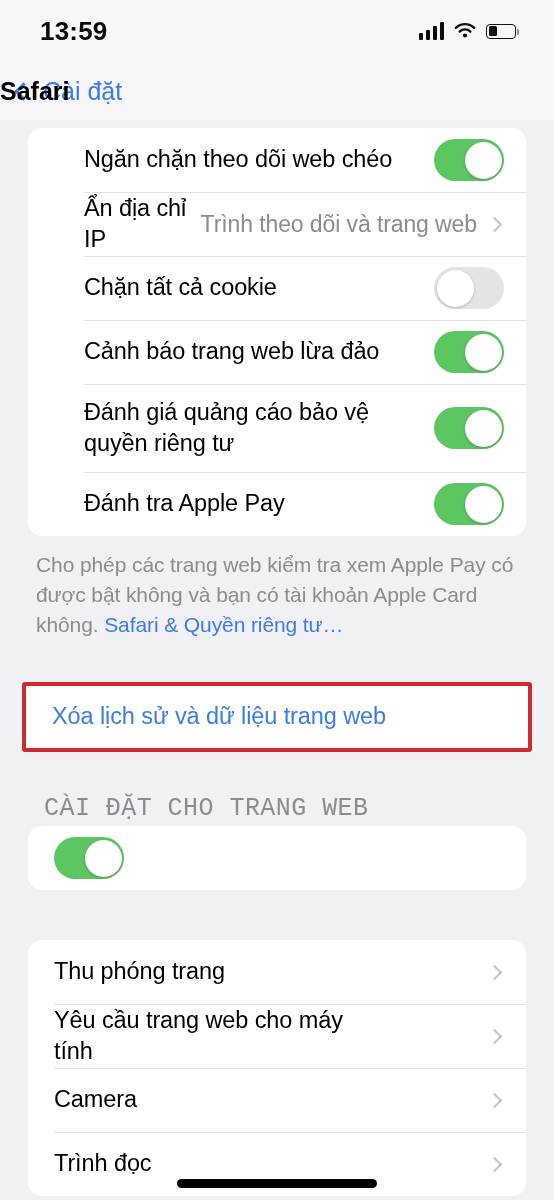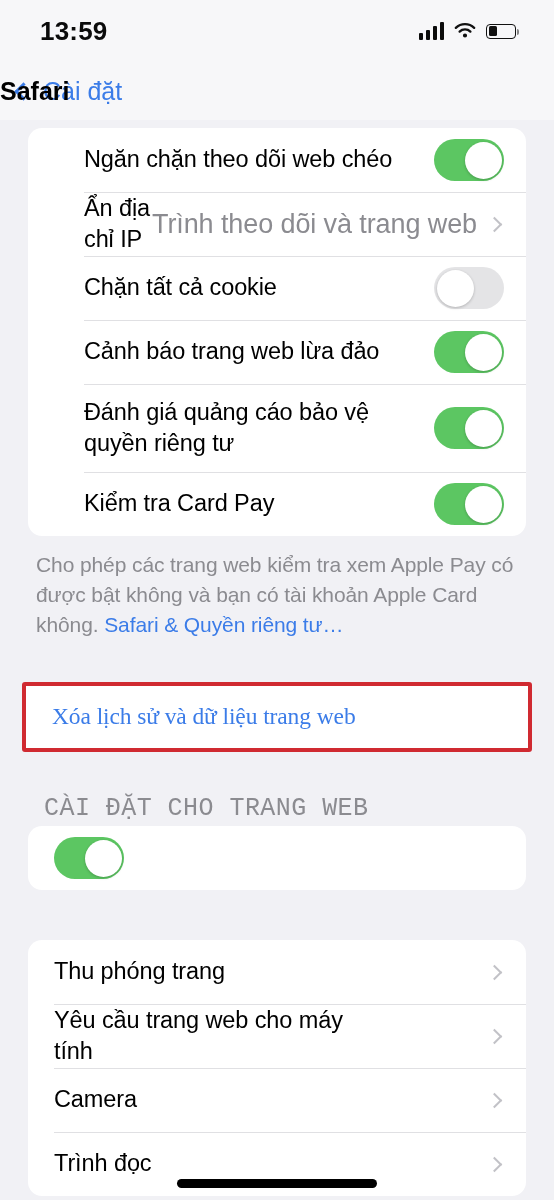--- a/index.html
+++ b/index.html
@@ -169,21 +169,21 @@
     max-width: 330px;
   }
   .row-tall { min-height: 88px; }
   .row-right {
     display: flex;
     align-items: center;
     gap: 12px;
     flex-shrink: 0;
   }
   .row-value {
-    font-size: 27px;
+    font-size: 23px;
     color: #8b8b90;
     letter-spacing: -0.1px;
     white-space: nowrap;
   }
   .chev {
     display: block;
     width: 11px; height: 11px;
     border-right: 2.6px solid #c2c2c7;
     border-top: 2.6px solid #c2c2c7;
     transform: rotate(45deg);
@@ -233,21 +233,21 @@
   
   .highlight-box {
     position: absolute;
     left: 22px;
     width: 510px;
     border: 4px solid #d02a31;
     border-radius: 3px;
     background: #fff;
     padding: 0;
   }
-  .highlight-box .row { min-height: 62px; font-family: Liberation Serif, serif; }
+  .highlight-box .row { min-height: 62px; }
 
   
   .section-header {
     position: absolute;
     left: 44px;
     font-size: 25px;
     letter-spacing: 0.45px;
     color: #8b8b90;
     text-transform: uppercase;
     font-family: Liberation Mono, monospace;
@@ -340,21 +340,21 @@
       <div class="row row-tall">
         <span class="row-label">Đánh giá quảng cáo bảo vệ quyền riêng tư</span>
         <div class="row-right">
           <span class="toggle on">
               <span class="knob"></span>
             </span>
         </div>
       </div>
 
       <div class="row">
-        <span class="row-label">Kiểm tra Card Pay</span>
+        <span class="row-label">Đánh tra Apple Pay</span>
         <div class="row-right">
           <span class="toggle on">
               <span class="knob"></span>
             </span>
         </div>
       </div>
 
     </div>
 
     <div class="note" style="top:430px;">

